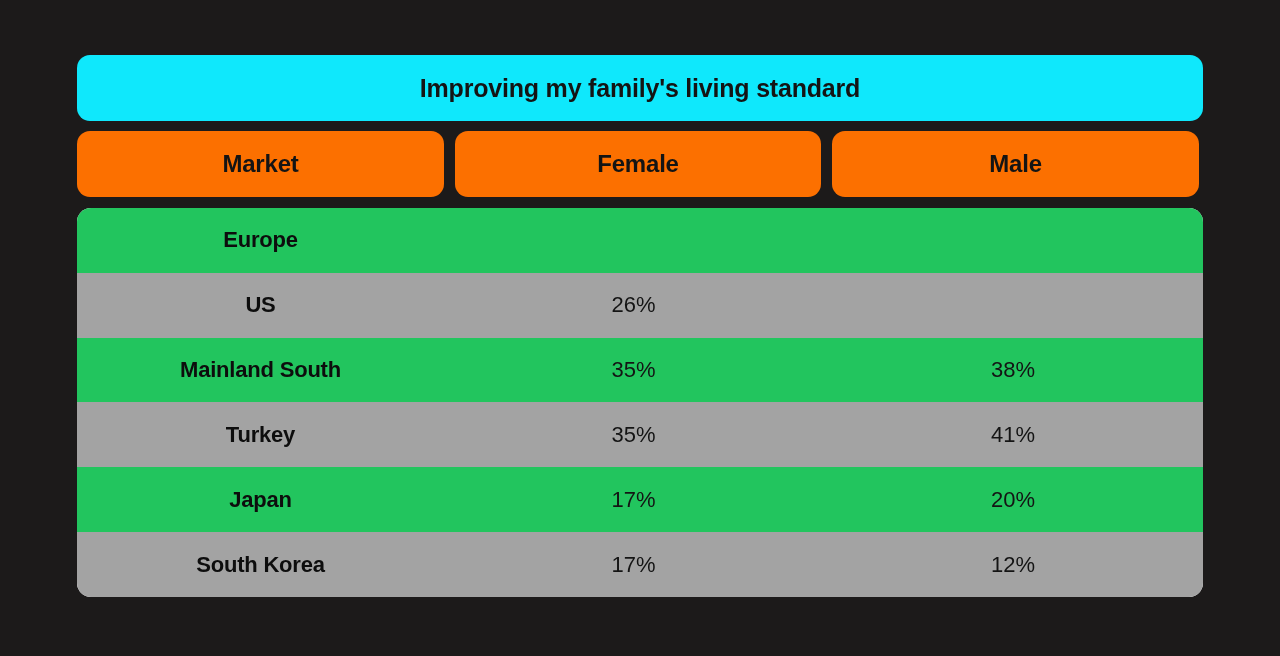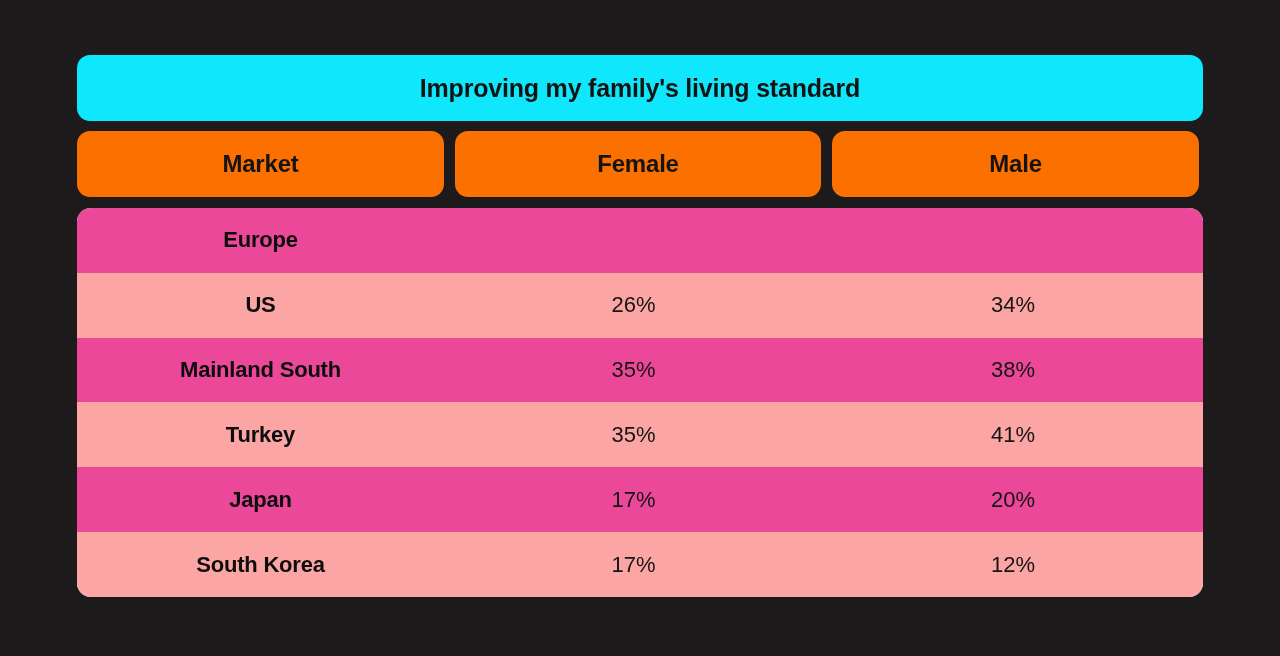--- a/index.html
+++ b/index.html
@@ -80,23 +80,23 @@
     background: #ffffff;
     border-radius: 14px;
     overflow: hidden;
     display: flex;
     flex-direction: column;
   }
   .table-row {
     flex: 1 1 0;
     display: flex;
     align-items: center;
-    background: #ec4899;
+    background: #22c55e;
   }
-  .table-row.alt { background: #fca5a5; }
+  .table-row.alt { background: #a3a3a3; }
 
   .cell {
     display: flex;
     align-items: center;
     justify-content: center;
     height: 100%;
   }
   .cell.market {
     width: 367px;
     font-size: 22px;
@@ -138,21 +138,20 @@
 
   <div class="table-card">
 
     <div class="table-row">
       <div class="cell market">Europe</div>
     </div>
 
     <div class="table-row alt">
       <div class="cell market">US</div>
       <div class="cell value male">26%</div>
-      <div class="cell value female">34%</div>
     </div>
 
     <div class="table-row">
       <div class="cell market">Mainland South</div>
       <div class="cell value male">35%</div>
       <div class="cell value female">38%</div>
     </div>
 
     <div class="table-row alt">
       <div class="cell market">Turkey</div>

